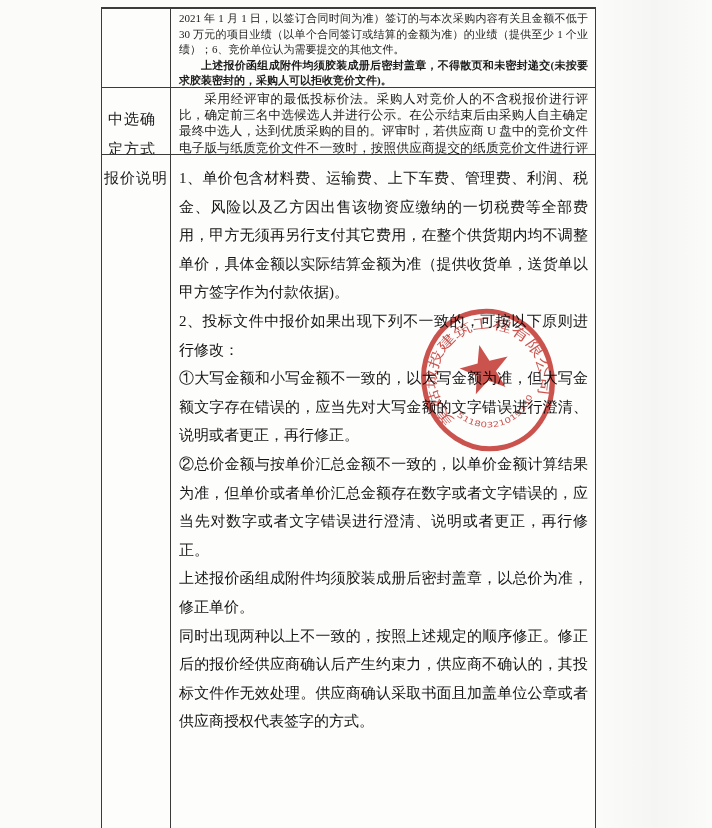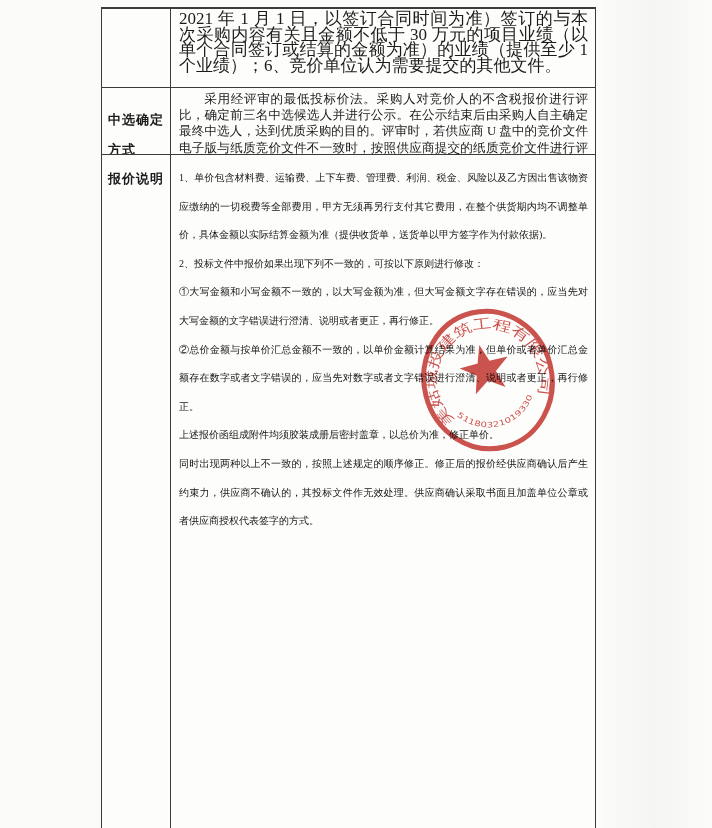--- a/index.html
+++ b/index.html
@@ -24,44 +24,45 @@
     display:grid;
     grid-template-columns:69px 1fr;
     grid-template-rows:79px 67px 1fr;
     box-sizing:border-box;
     background:#fdfdfc;
   }
   .cell{box-sizing:border-box;overflow:hidden;}
   .label-cell{border-right:1.4px solid #3b3b3b;}
   .hr{border-bottom:1.4px solid #3b3b3b;}
   .label-cell .label{
-    font-weight:bold;font-size:13px;letter-spacing:1px;
+    font-weight:normal;font-size:15px;letter-spacing:1px;
   }
   .r2-label{padding:16px 2px 0 6px;line-height:29px;}
   .r3-label{padding:14px 0 0 0;text-align:center;letter-spacing:1.5px;}
   .content-cell{padding:2px 7px 0 8px;text-align:justify;}
   .content-cell p{margin:0;}
-  .r1-content{font-size:17px;line-height:15.6px;}
+  .r1-content{font-size:11px;line-height:15.6px;}
   .r1-content .bold-note{font-weight:bold;text-indent:2em;}
   .r2-content{font-size:12.6px;line-height:16.2px;padding-top:3px;}
   .r2-content p{text-indent:2em;}
-  .r3-content{font-size:10px;line-height:28.6px;padding-top:9px;color:#151515;}
+  .r3-content{font-size:15px;line-height:28.6px;padding-top:9px;color:#151515;}
   .seal{
     position:absolute;left:412px;top:303px;width:152px;height:154px;
     mix-blend-mode:multiply;opacity:.85;pointer-events:none;
   }
 </style>
 </head>
 <body>
 
 <div class="doc-table">
 
   <div class="cell label-cell hr"></div>
   <div class="cell content-cell r1-content hr">
     <p>2021 年 1 月 1 日，以签订合同时间为准）签订的与本次采购内容有关且金额不低于 30 万元的项目业绩（以单个合同签订或结算的金额为准）的业绩（提供至少 1 个业绩）；6、竞价单位认为需要提交的其他文件。</p>
+    <p class="bold-note">上述报价函组成附件均须胶装成册后密封盖章，不得散页和未密封递交(未按要求胶装密封的，采购人可以拒收竞价文件)。</p>
   </div>
 
   <div class="cell label-cell hr r2-label">
     <span class="label">中选确定方式</span>
   </div>
   <div class="cell content-cell r2-content hr">
     <p>采用经评审的最低投标价法。采购人对竞价人的不含税报价进行评比，确定前三名中选候选人并进行公示。在公示结束后由采购人自主确定最终中选人，达到优质采购的目的。评审时，若供应商 U 盘中的竞价文件电子版与纸质竞价文件不一致时，按照供应商提交的纸质竞价文件进行评比。</p>
   </div>
 
   <div class="cell label-cell r3-label">

